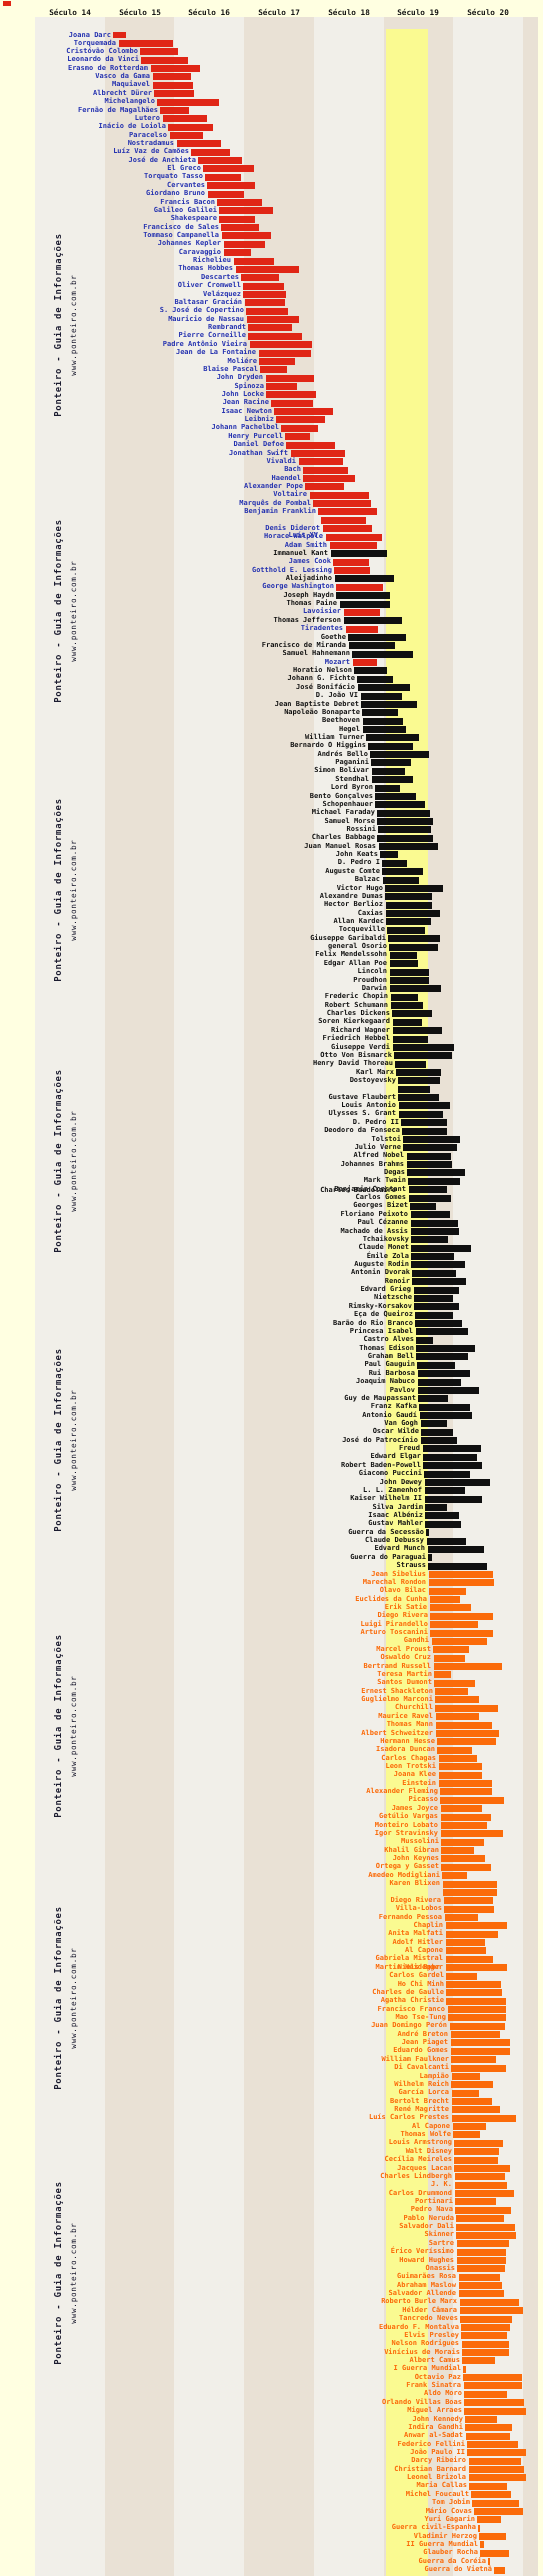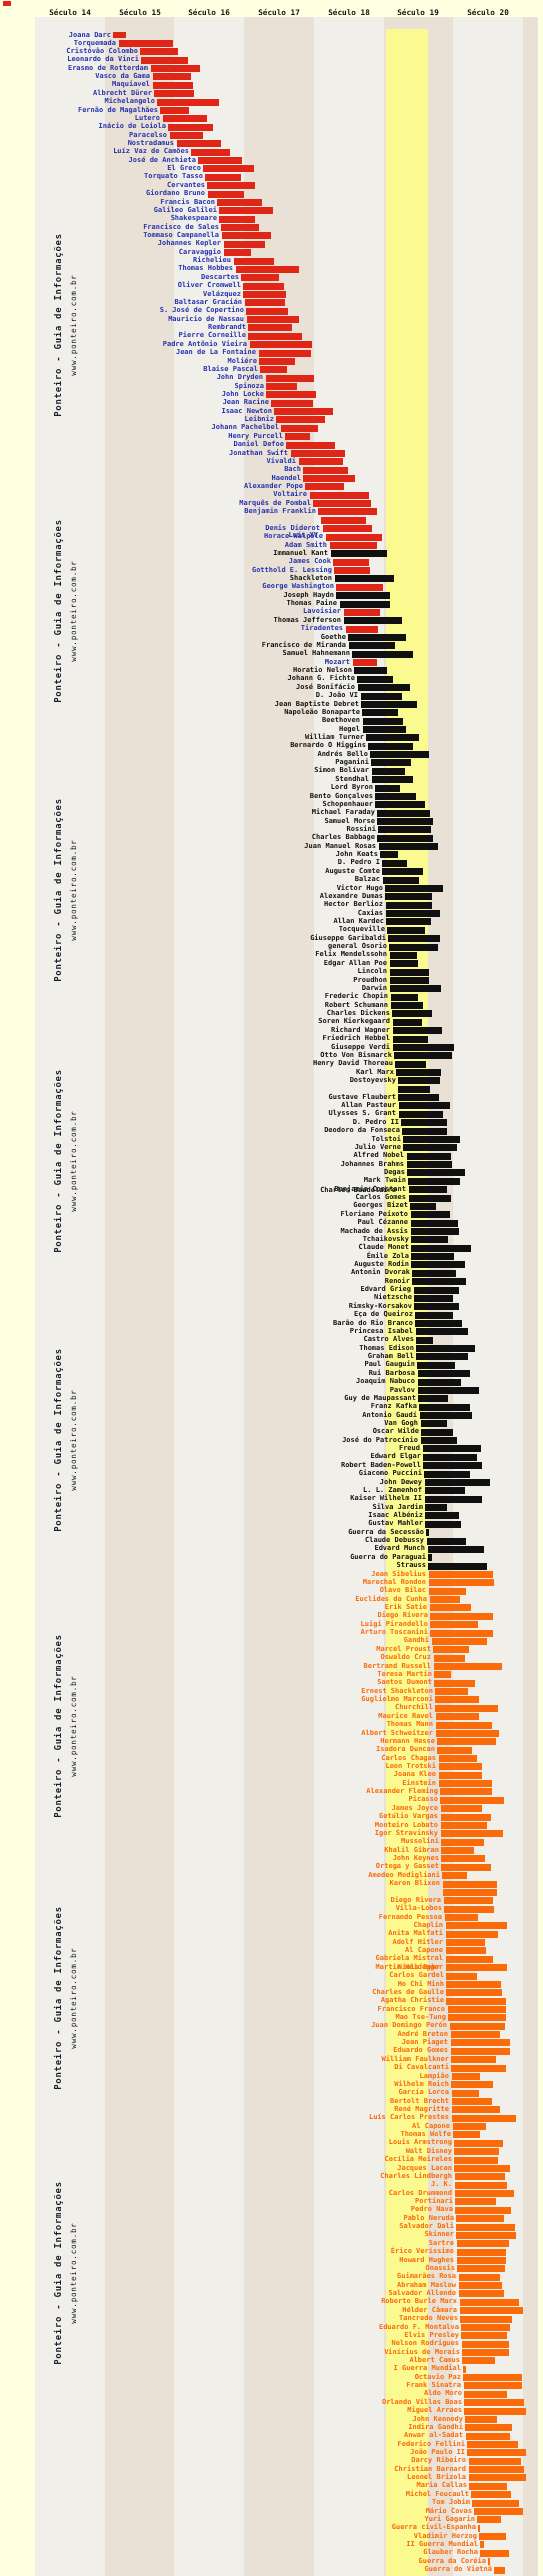--- a/index.html
+++ b/index.html
@@ -184,21 +184,21 @@
       <div class="rowlabel pre" style="top: 515px; right: 215px;">Horace Walpole</div>
       <div class="bar pre" style="top: 517px; left: 291px; width: 56px;"></div>
       <div class="rowlabel pre" style="top: 524px; right: 211px;">Adam Smith</div>
       <div class="bar pre" style="top: 525px; left: 295px; width: 47px;"></div>
       <div class="rowlabel mid" style="top: 532px; right: 210px;">Immanuel Kant</div>
       <div class="bar mid" style="top: 533px; left: 296px; width: 56px;"></div>
       <div class="rowlabel pre" style="top: 540px; right: 207px;">James Cook</div>
       <div class="bar pre" style="top: 542px; left: 298px; width: 36px;"></div>
       <div class="rowlabel pre" style="top: 549px; right: 206px;">Gotthold E. Lessing</div>
       <div class="bar pre" style="top: 550px; left: 299px; width: 36px;"></div>
-      <div class="rowlabel mid" style="top: 557px; right: 206px;">Shackleton</div>
+      <div class="rowlabel mid" style="top: 557px; right: 206px;">Aleijadinho</div>
       <div class="bar mid" style="top: 558px; left: 300px; width: 59px;"></div>
       <div class="rowlabel pre" style="top: 565px; right: 204px;">George Washington</div>
       <div class="bar pre" style="top: 567px; left: 301px; width: 47px;"></div>
       <div class="rowlabel mid" style="top: 574px; right: 204px;">Joseph Haydn</div>
       <div class="bar mid" style="top: 575px; left: 301px; width: 54px;"></div>
       <div class="rowlabel mid" style="top: 582px; right: 201px;">Thomas Paine</div>
       <div class="bar mid" style="top: 584px; left: 305px; width: 50px;"></div>
       <div class="rowlabel pre" style="top: 590px; right: 197px;">Lavoisier</div>
       <div class="bar pre" style="top: 592px; left: 309px; width: 36px;"></div>
       <div class="rowlabel mid" style="top: 599px; right: 197px;">Thomas Jefferson</div>
@@ -310,21 +310,21 @@
       <div class="rowlabel mid" style="top: 1042px; right: 145px;">Henry David Thoreau</div>
       <div class="bar mid" style="top: 1044px; left: 360px; width: 31px;"></div>
       <div class="rowlabel mid" style="top: 1051px; right: 144px;">Karl Marx</div>
       <div class="bar mid" style="top: 1052px; left: 361px; width: 45px;"></div>
       <div class="rowlabel mid" style="top: 1059px; right: 142px;">Dostoyevsky</div>
       <div class="bar mid" style="top: 1060px; left: 363px; width: 42px;"></div>
       <div class="rowlabel mid" style="top: 1131px; right: 142px; margin-top: 38px;">Charles Baudelaire</div>
       <div class="bar mid" style="top: 1069px; left: 363px; width: 32px;"></div>
       <div class="rowlabel mid" style="top: 1076px; right: 142px;">Gustave Flaubert</div>
       <div class="bar mid" style="top: 1077px; left: 363px; width: 41px;"></div>
-      <div class="rowlabel mid" style="top: 1084px; right: 142px;">Allan Pasteur</div>
+      <div class="rowlabel mid" style="top: 1084px; right: 142px;">Louis Antonio</div>
       <div class="bar mid" style="top: 1085px; left: 364px; width: 51px;"></div>
       <div class="rowlabel mid" style="top: 1092px; right: 142px;">Ulysses S. Grant</div>
       <div class="bar mid" style="top: 1094px; left: 364px; width: 44px;"></div>
       <div class="rowlabel mid" style="top: 1101px; right: 139px;">D. Pedro II</div>
       <div class="bar mid" style="top: 1102px; left: 366px; width: 46px;"></div>
       <div class="rowlabel mid" style="top: 1109px; right: 138px;">Deodoro da Fonseca</div>
       <div class="bar mid" style="top: 1111px; left: 367px; width: 45px;"></div>
       <div class="rowlabel mid" style="top: 1118px; right: 137px;">Tolstoi</div>
       <div class="bar mid" style="top: 1119px; left: 368px; width: 57px;"></div>
       <div class="rowlabel mid" style="top: 1126px; right: 137px; margin-left: 44px;">Julio Verne</div>

